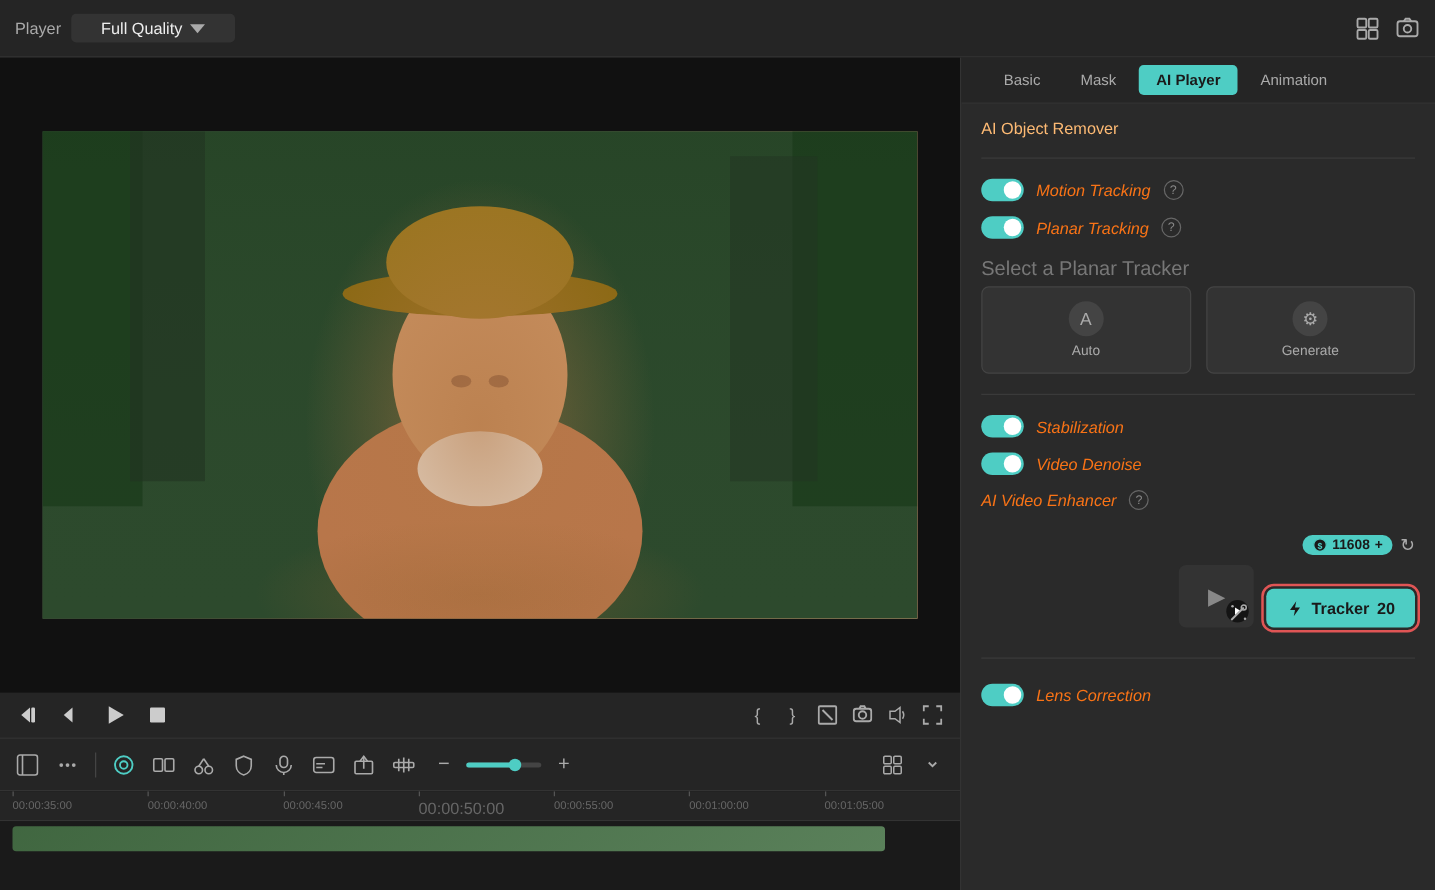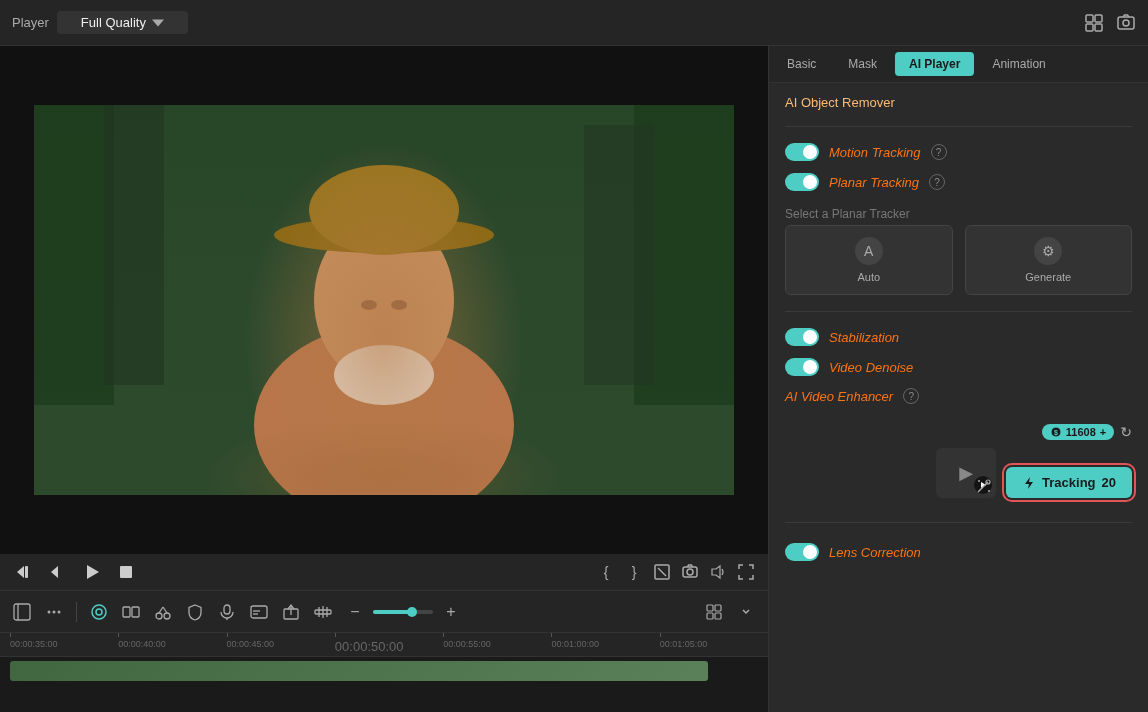--- a/index.html
+++ b/index.html
@@ -315,21 +315,21 @@
       transition: color 0.2s;
     }
     .tab.active {
       color: #fff;
       border-bottom-color: #4ecdc4;
     }
 
     .sub-tab-bar {
       display: flex;
       background: #252525;
-      padding: 6px 4px;
+      padding: 6px 20px;
       gap: 4px;
       border-bottom: 1px solid #333;
       flex-shrink: 0;
     }
     .sub-tab {
       padding: 5px 14px;
       border-radius: 4px;
       cursor: pointer;
       color: #aaa;
       font-size: 12px;
@@ -392,21 +392,21 @@
       color: #888;
       display: flex;
       align-items: center;
       justify-content: center;
       font-size: 10px;
       cursor: pointer;
       flex-shrink: 0;
     }
 
     .planar-tracker-label {
-      font-size: 12px;
+      font-size: 16px;
       color: #777;
       margin-top: 4px;
     }
 
     .tracker-cards {
       display: flex;
       gap: 12px;
       margin-top: 4px;
     }
     .tracker-card {
@@ -887,21 +887,21 @@
               <line x1="4" y1="16" x2="14" y2="6" stroke="#aaa" stroke-width="1.5"></line>
               <circle cx="14" cy="6" r="2" stroke="#aaa" stroke-width="1.2" fill="none"></circle>
               <circle cx="5" cy="5" r="1" fill="#aaa"></circle>
               <circle cx="15" cy="15" r="1" fill="#aaa"></circle>
             </svg>
           </div>
           <button class="generate-btn">
             <svg width="14" height="14" viewBox="0 0 14 14" fill="none">
               <polygon points="8,1 3,8 7,8 6,13 11,6 7,6" fill="#1a1a1a"></polygon>
             </svg>
-            <span>Tracking</span>
+            <span>Tracker</span>
             <span>20</span>
           </button>
         </div>
       </div>
 
       <div class="divider"></div>
 
       <div class="toggle-row lens-section">
         <div class="toggle">
           <div class="toggle-knob"></div>

